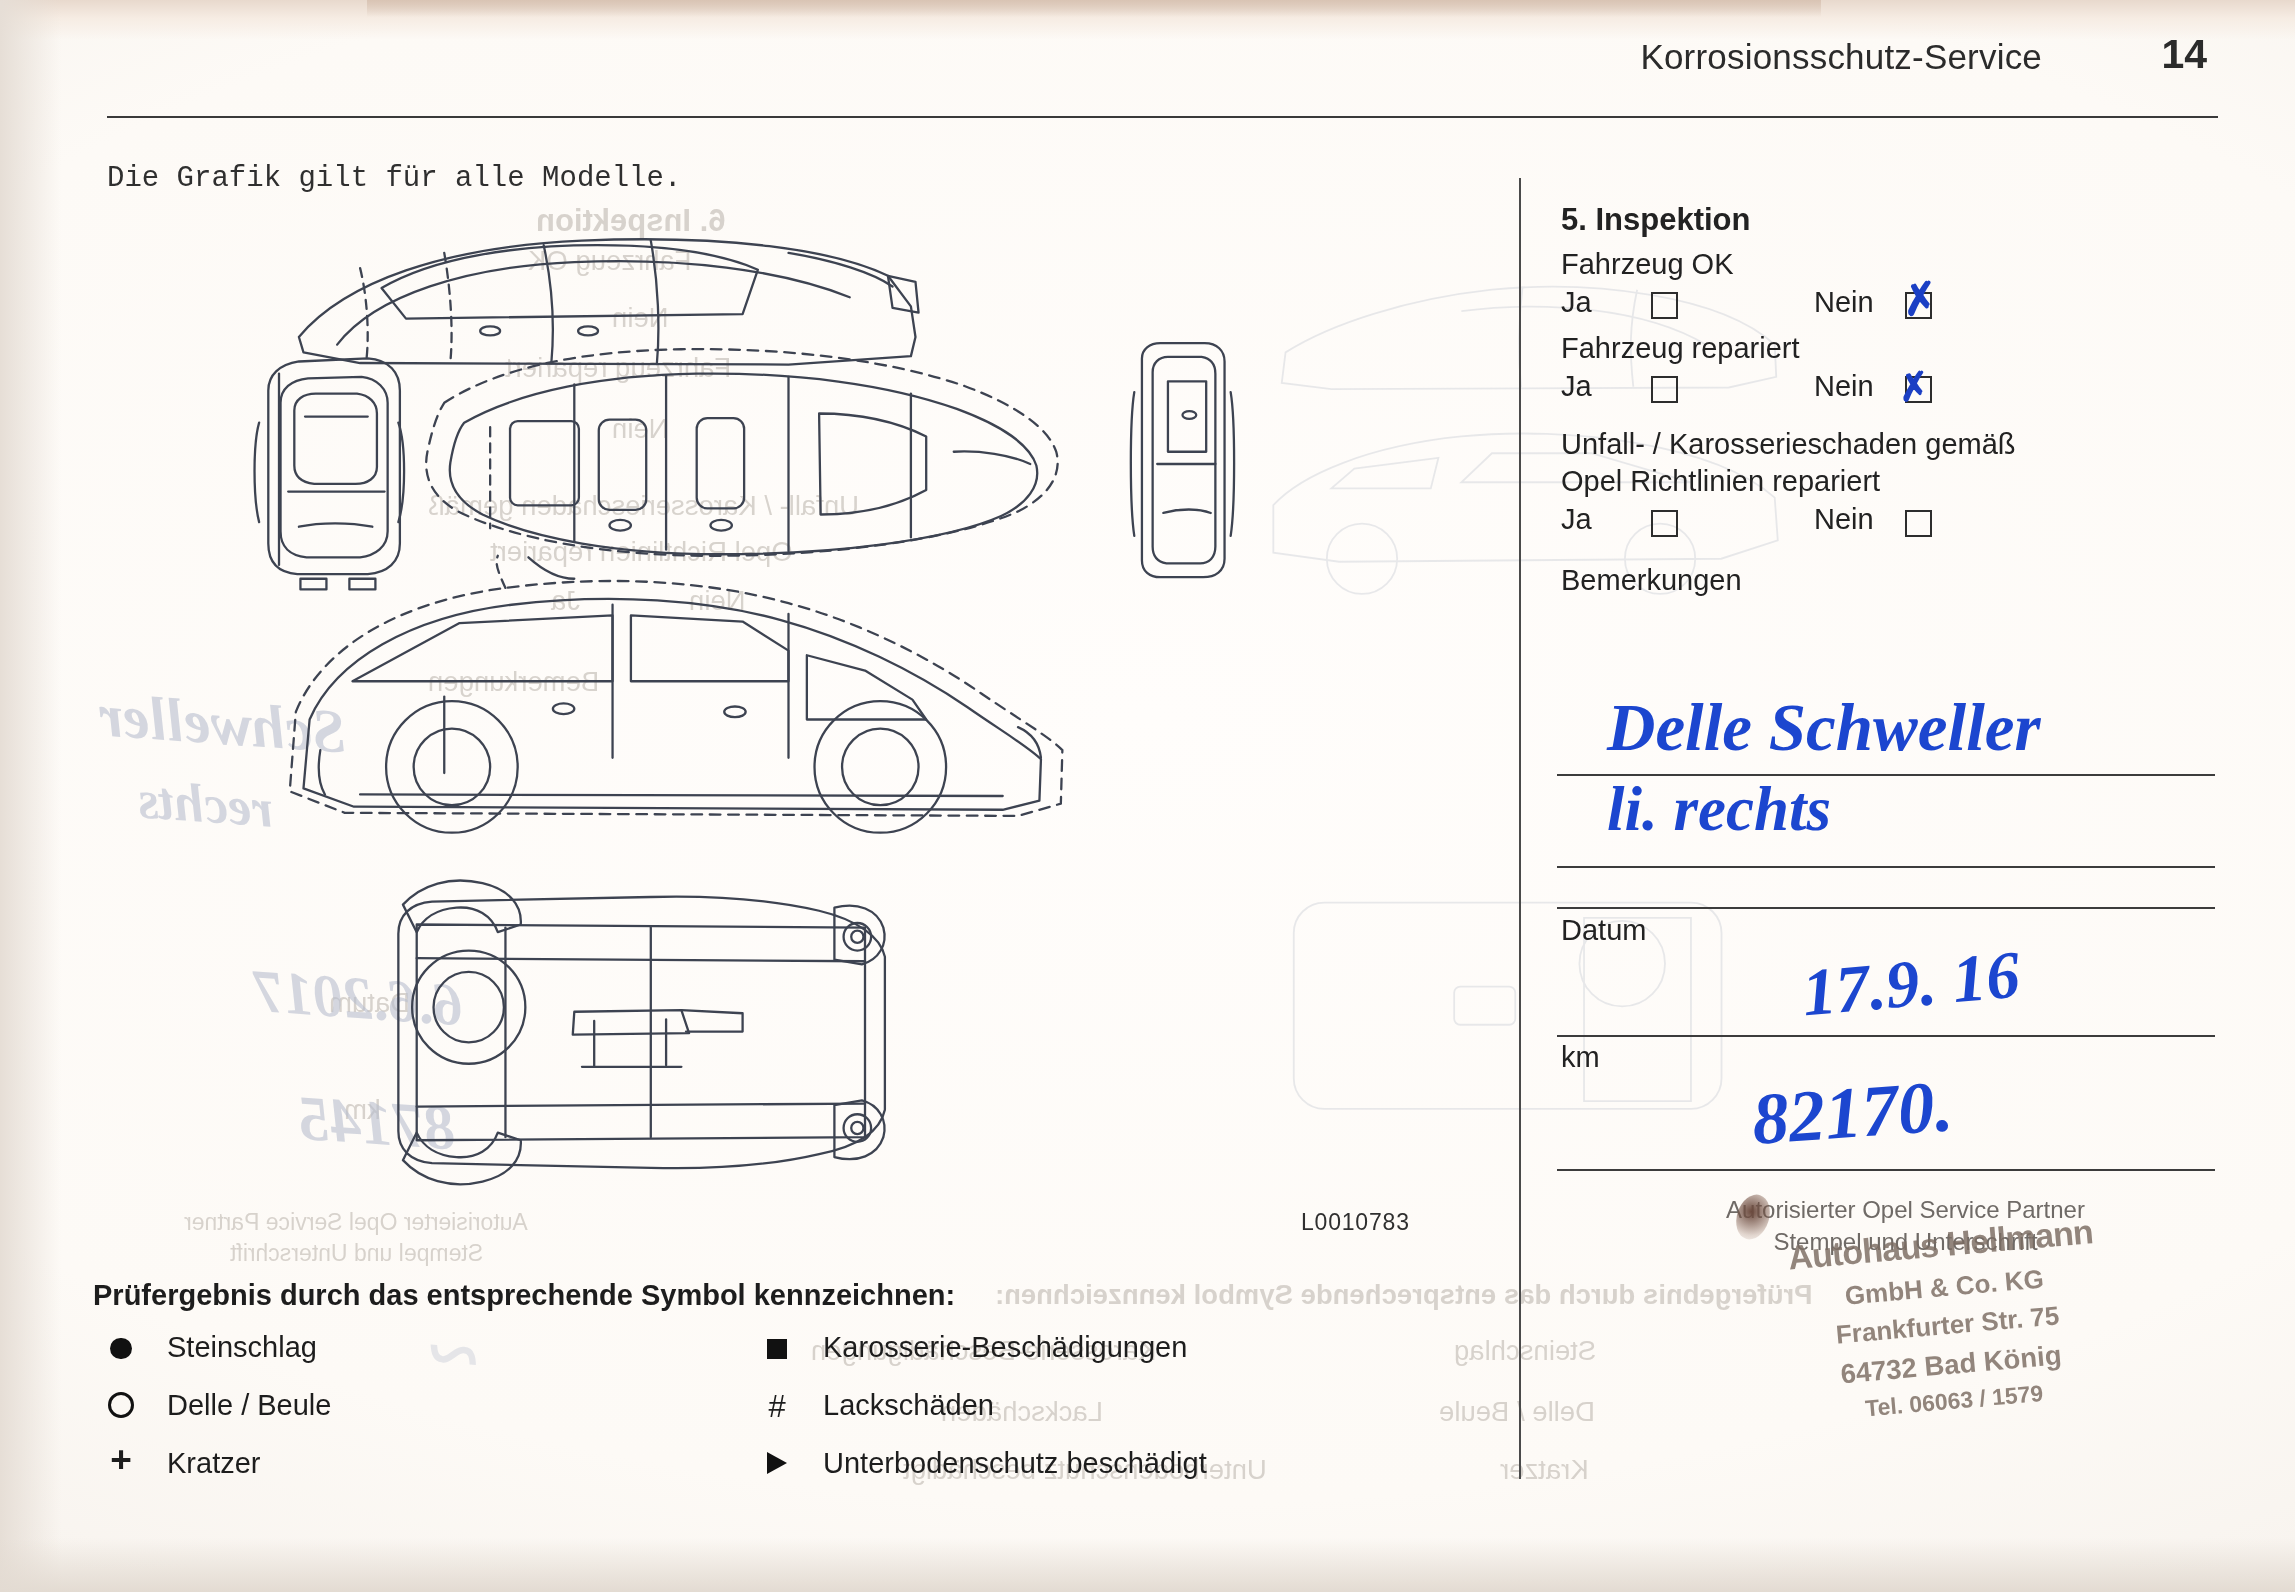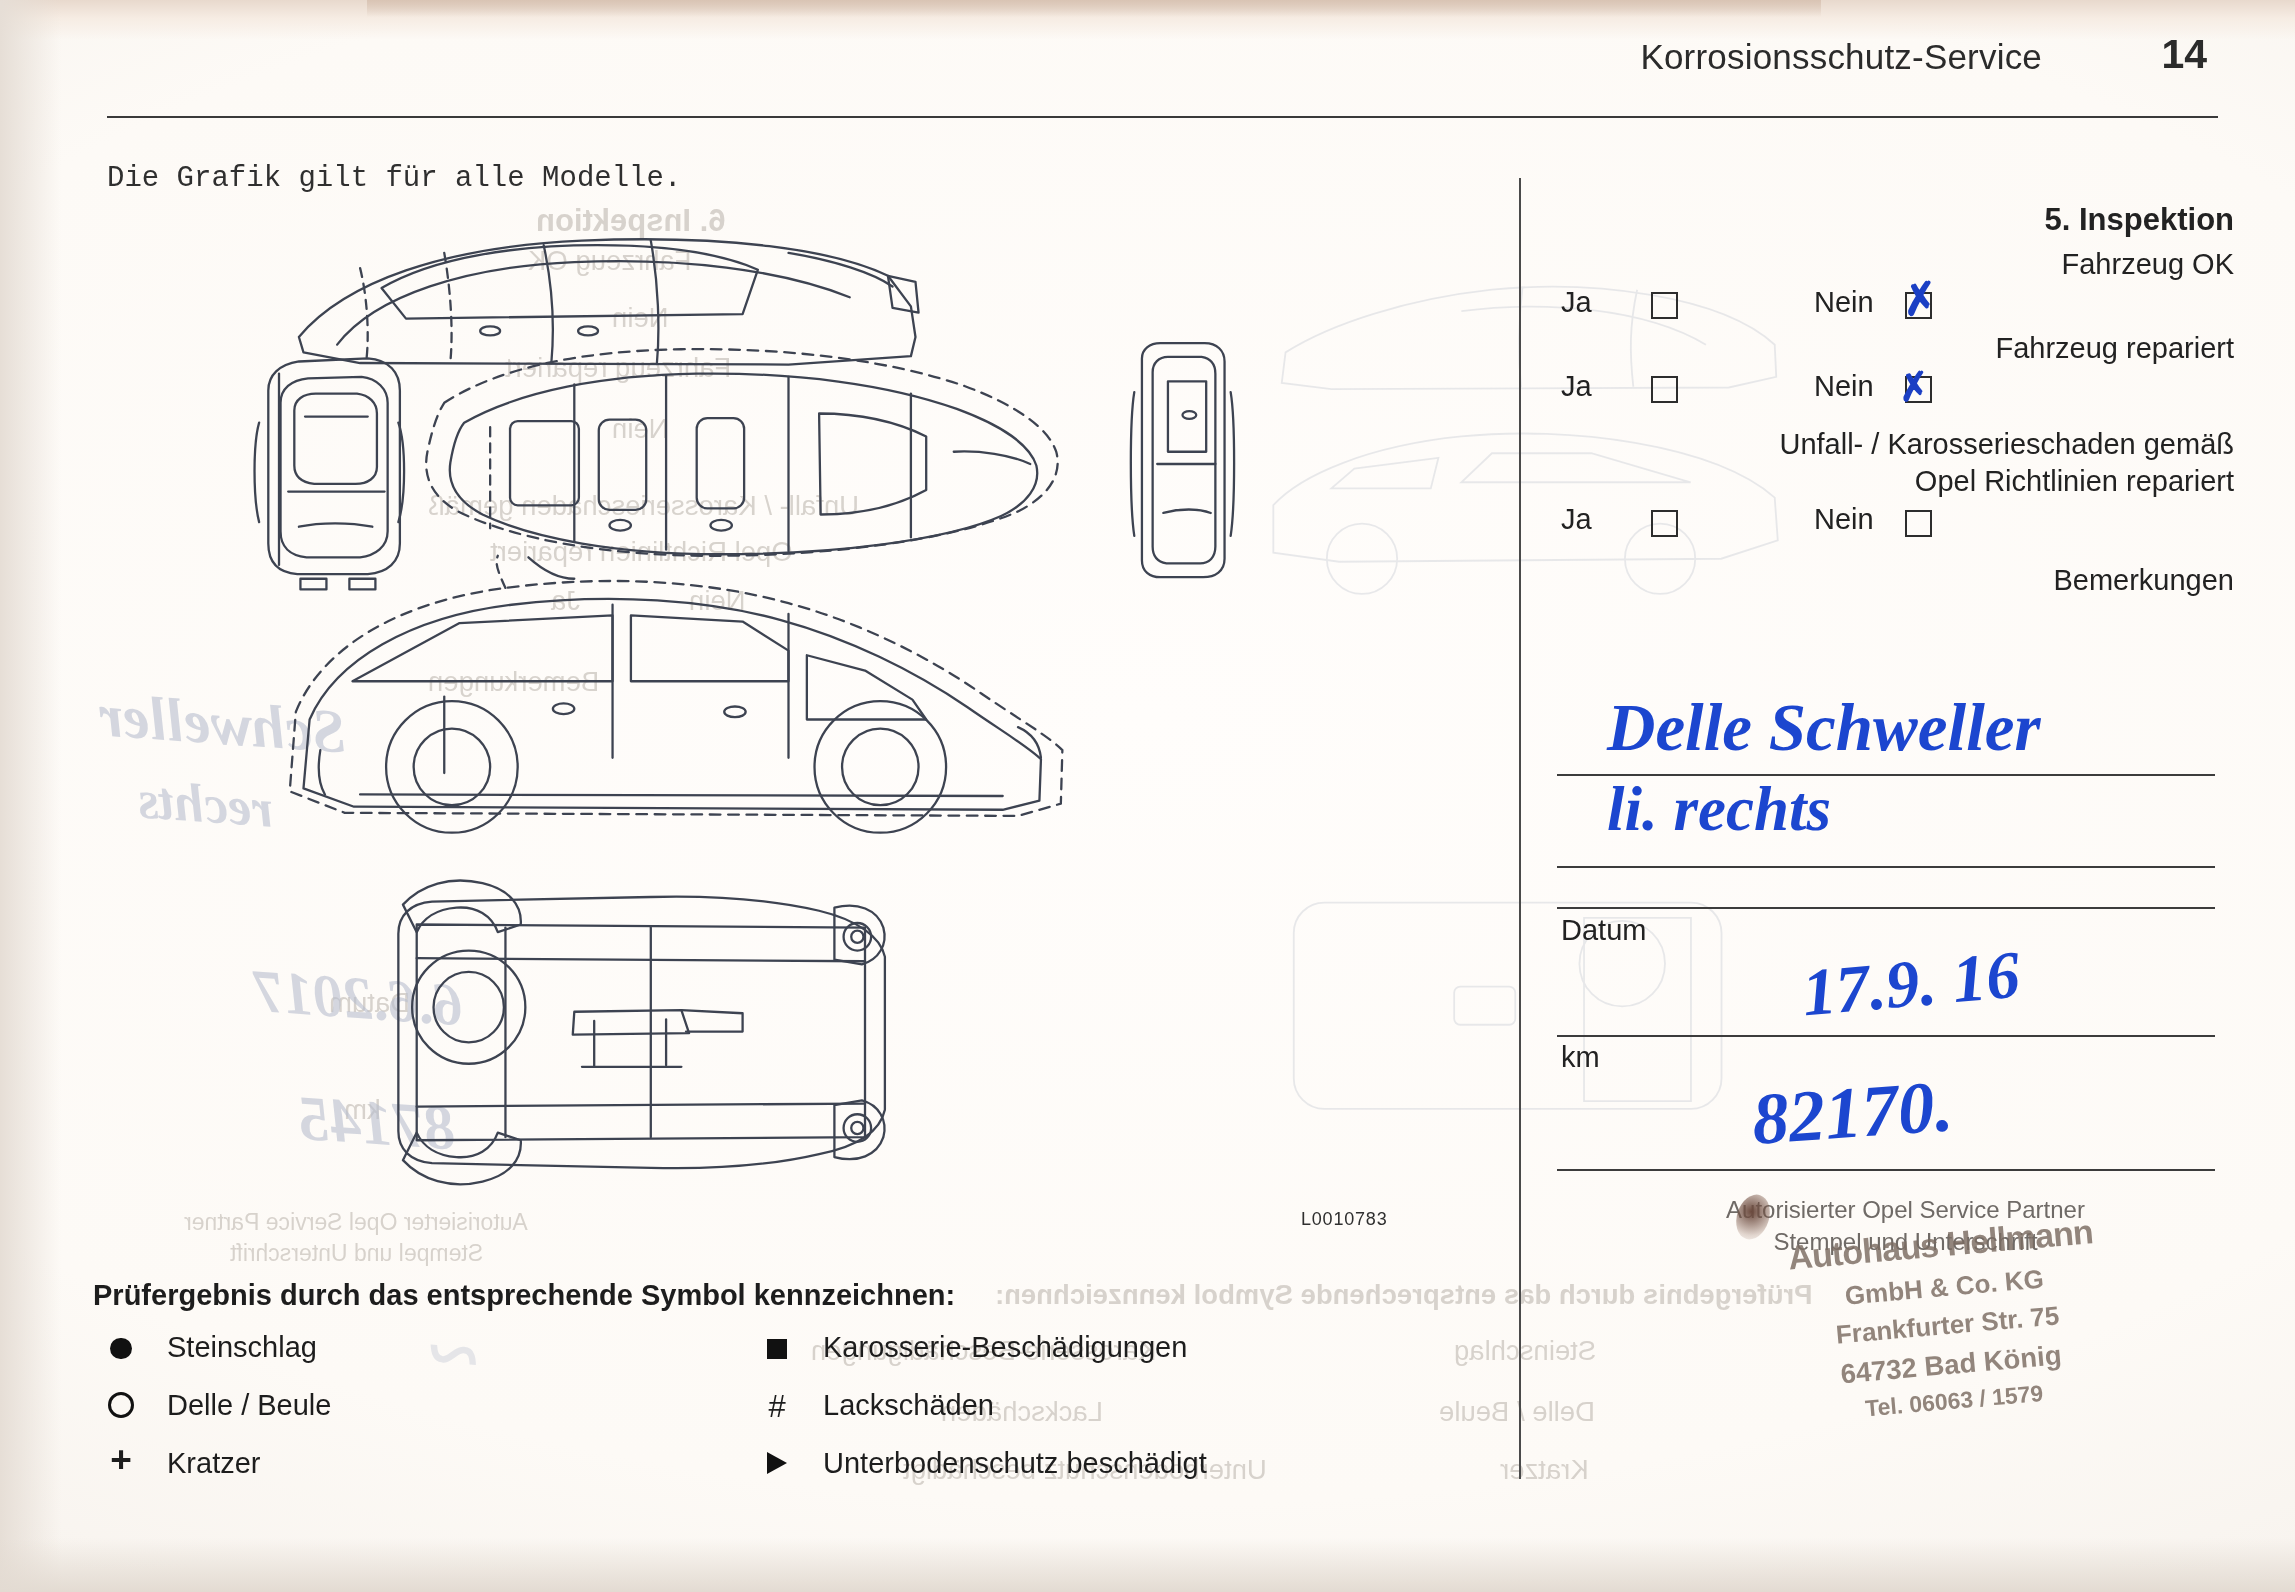--- a/index.html
+++ b/index.html
@@ -93,21 +93,20 @@
     background: #4a4a4a;
   }
 
   
   .form {
     position: absolute;
     left: 1561px;
     top: 200px;
     width: 673px;
     color: #222;
-    text-align: right;
   }
   .form .line {
     font-size: 29px;
     line-height: 1.28;
     white-space: nowrap;
   }
   .form .heading {
     font-size: 31px;
     font-weight: bold;
     margin-bottom: 6.1px;
@@ -219,21 +218,21 @@
     left: 253px;
     top: 222px;
     width: 1224px;
     height: 995px;
   }
   .drawing svg { display: block; }
   .code-label {
     position: absolute;
     left: 1301px;
     top: 1209px;
-    font-size: 18px;
+    font-size: 23px;
     color: #2f2f2f;
     letter-spacing: 0.8px;
   }
 
   
   .legend-title {
     position: absolute;
     left: 93px;
     top: 1279px;
     font-size: 29px;

